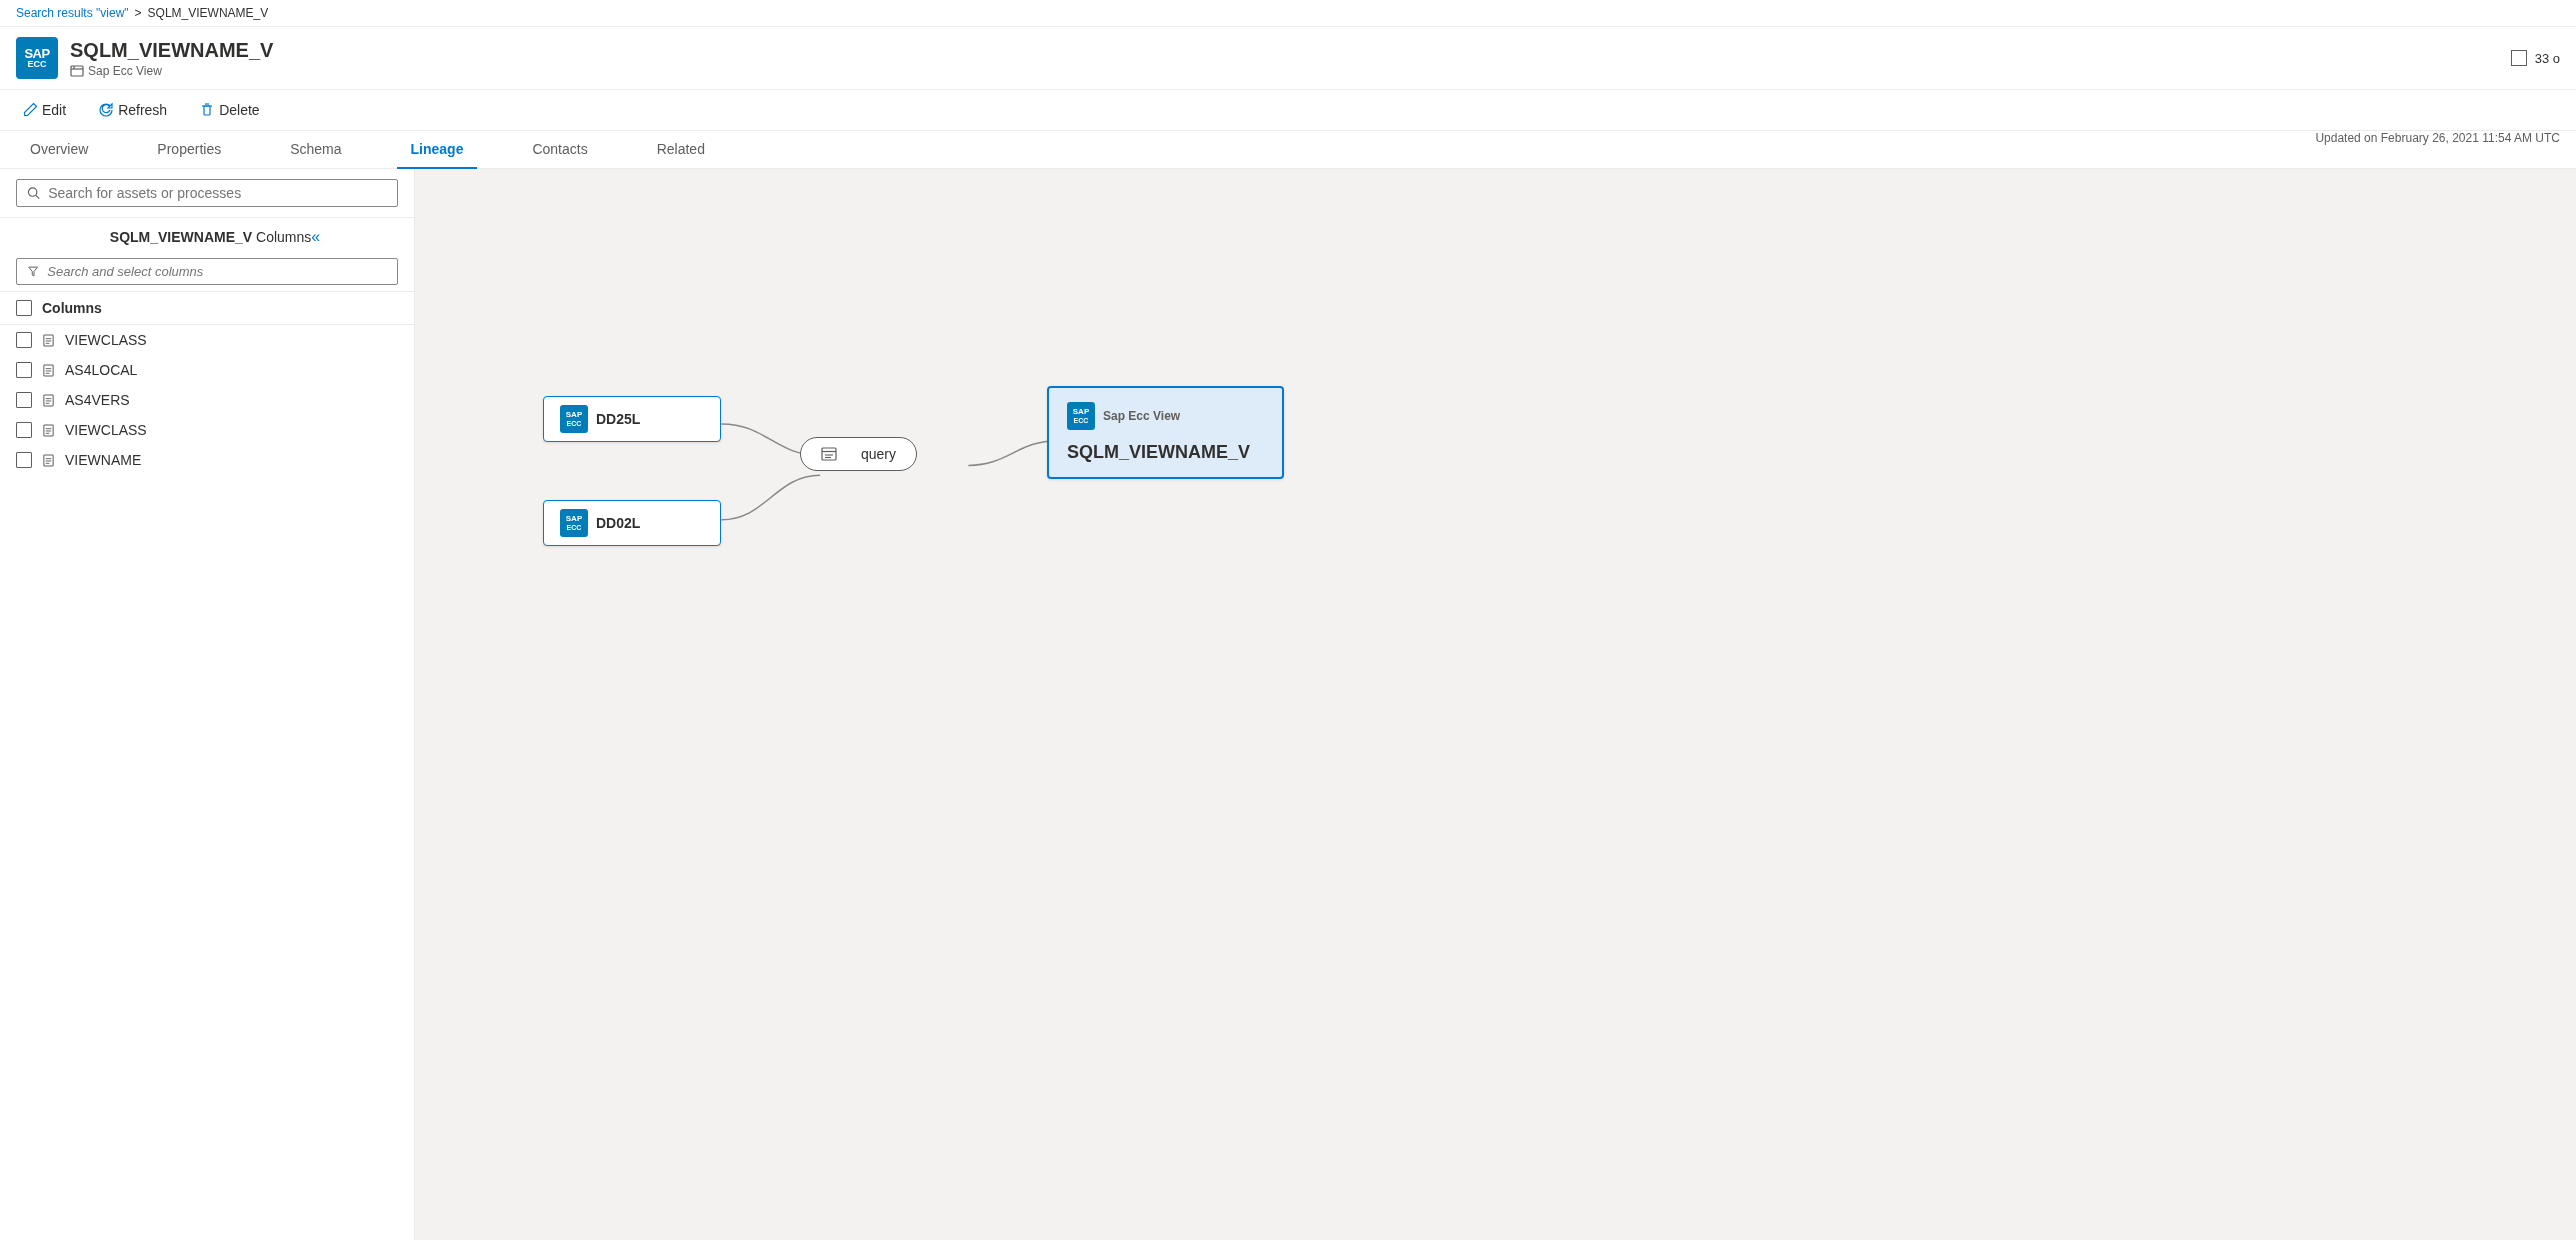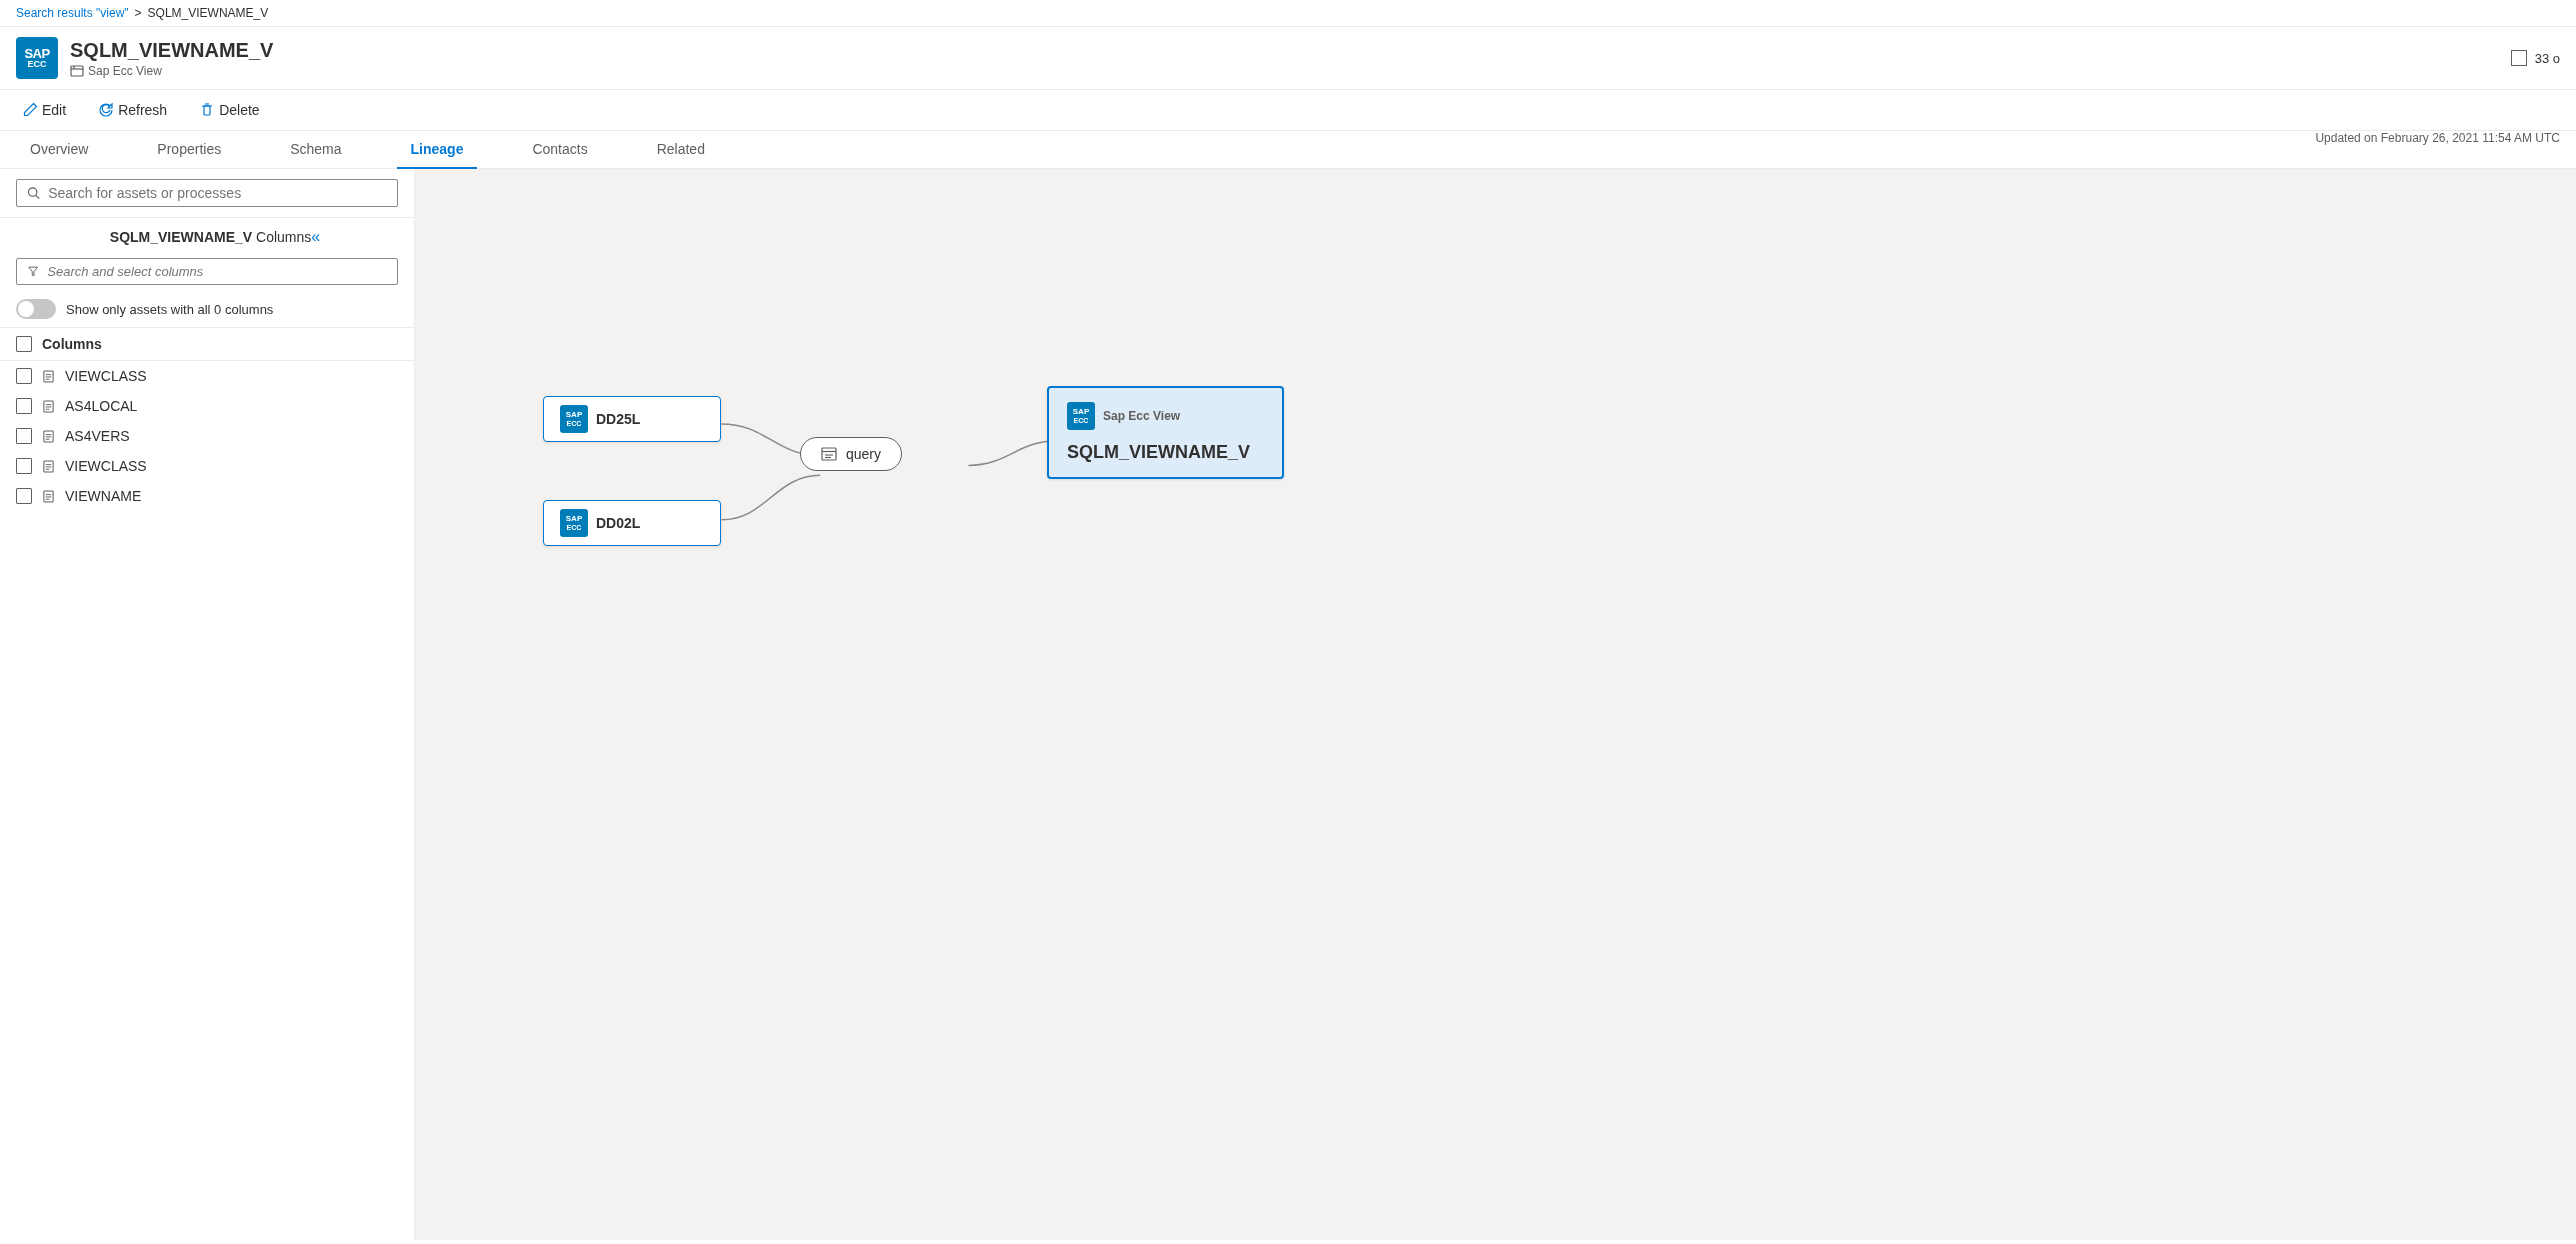--- a/index.html
+++ b/index.html
@@ -243,21 +243,21 @@
       box-shadow: 0 1px 3px rgba(0,0,0,0.1);
     }
     .node-ellipse {
       position: absolute;
       background: #fff;
       border: 1.5px solid #605e5c;
       border-radius: 20px;
       padding: 8px 20px;
       display: flex;
       align-items: center;
-      gap: 9px;
+      gap: 24px;
       font-size: 14px;
       color: #323130;
     }
     .node-selected {
       background: #deecf9;
       border: 2px solid #0078d4;
     }
     .node-selected-title { font-size: 18px; font-weight: 700; }
     .node-icon-sap {
       width: 28px; height: 28px;
@@ -358,24 +358,20 @@
 
       <div class="col-search-wrapper">
         <div class="col-search-inner">
           <svg width="13" height="13" viewBox="0 0 14 14" fill="none">
             <polygon points="2,2 12,2 8,7 8,12 6,11 6,7" stroke="#605e5c" stroke-width="1.1" fill="none"></polygon>
           </svg>
           <input type="text" readonly="" placeholder="Search and select columns" style="">
         </div>
       </div>
 
-      <div class="toggle-row">
-        <div class="toggle"></div>
-        <span class="toggle-label">Show only assets with all 0 columns</span>
-      </div>
 
       <div class="col-list-header">
         <span class="checkbox-sq"></span>
         <span class="col-list-header-label">Columns</span>
       </div>
 
       <div id="col-items-container">
           <div class="col-item">
       <span class="checkbox-sq"></span>
       <svg width="13" height="13" viewBox="0 0 14 14" fill="none">

